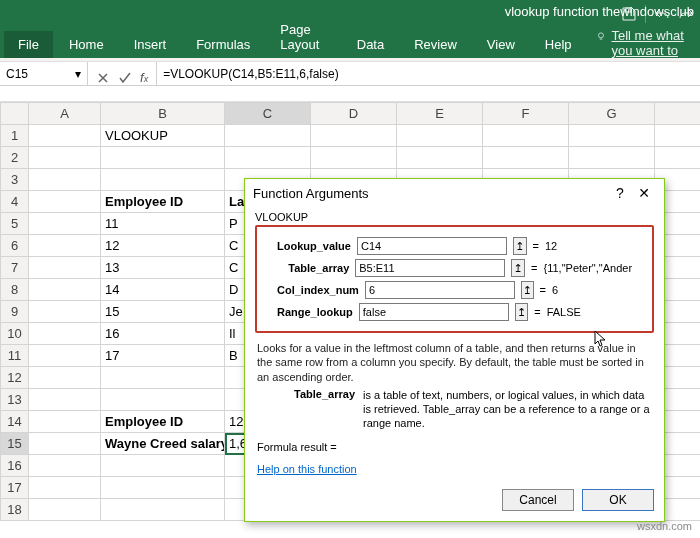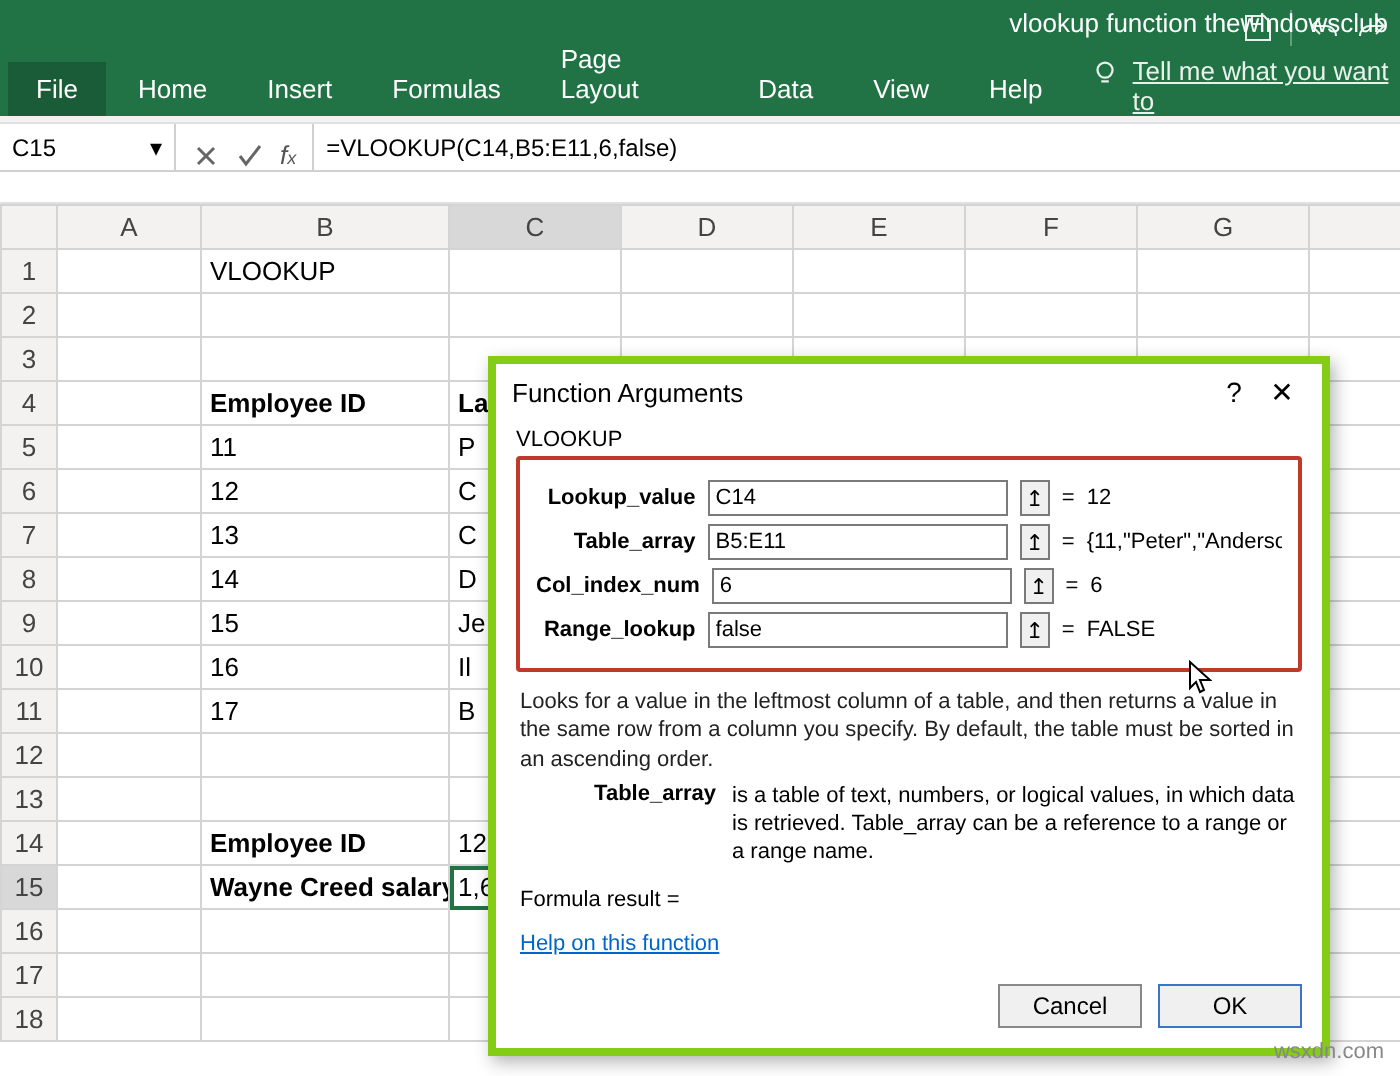--- a/index.html
+++ b/index.html
@@ -45,28 +45,28 @@
 col.cF { width: 86px; }
 col.cG { width: 86px; }
 col.cH { width: 50px; }
 .bold { font-weight: 700; }
 td.selected { outline: 2px solid #217346; outline-offset: -2px; }
 th.rowh.sel, th.colh.sel { background: #d8d8d8; }
 td.num { text-align: right; padding-right: 6px; }
 .marching { border: 1px dashed #217346 !important; }
 
 
-.dialog { position: absolute; left: 244px; top: 178px; width: 421px; background: #fff; border: 4px solid #84cc16; box-shadow: 2px 3px 8px rgba(0,0,0,0.3); font-size: 11px; }
+.dialog { position: absolute; left: 244px; top: 178px; width: 421px; background: #fff; border: 1px solid #84cc16; box-shadow: 2px 3px 8px rgba(0,0,0,0.3); font-size: 11px; }
 .dlg-title { display: flex; align-items: center; padding: 6px 8px; font-size: 13px; }
 .dlg-title .sp { flex: 1; }
 .dlg-title .tbtn { width: 24px; text-align: center; cursor: pointer; font-size: 14px; }
 .dlg-body { padding: 4px 10px 0 10px; }
 .fn-name { font-size: 11px; margin-bottom: 2px; }
 .args-box { border: 2px solid #c0392b; border-radius: 2px; padding: 6px 8px; }
-.arg-row { display: flex; align-items: center; margin: 4px 0; gap: 6px; }
+.arg-row { display: flex; align-items: center; margin: 4px 12px; gap: 6px; }
 .arg-label { width: 98px; text-align: right; font-weight: 700; font-size: 11px; }
 .arg-input { flex: 1; height: 18px; border: 1px solid #7a7a7a; font-size: 11px; padding: 0 3px; }
 .arg-btn { width: 18px; height: 18px; border: 1px solid #7a7a7a; background: #f0f0f0; display: flex; align-items: center; justify-content: center; cursor: pointer; }
 .arg-eq { width: 8px; text-align: center; }
 .arg-res { width: 120px; font-size: 11px; overflow: hidden; white-space: nowrap; }
 .desc { font-size: 11px; color: #222; margin: 8px 2px 4px 2px; line-height: 1.3; }
 .param-desc { display: flex; gap: 8px; margin: 4px 2px 10px 2px; font-size: 11px; }
 .param-desc .pname { font-weight: 700; width: 98px; text-align: right; }
 .param-desc .ptext { flex: 1; line-height: 1.3; }
 .result-line { font-size: 11px; margin: 4px 2px; }
@@ -96,20 +96,21 @@
   <div class="title-right">vlookup function thewindowsclub</div>
 </div>
 
 <div class="ribbon">
   <div class="tab file">File</div>
   <div class="tab">Home</div>
   <div class="tab">Insert</div>
   <div class="tab">Formulas</div>
   <div class="tab">Page Layout</div>
   <div class="tab">Data</div>
+  <div class="tab">Review</div>
   <div class="tab">View</div>
   <div class="tab">Help</div>
   <div class="tell-me">
     <svg class="bulb" viewBox="0 0 16 16">
         <circle cx="8" cy="7" r="4"></circle>
         <path d="M6 13h4"></path>
       </svg>
     <span>Tell me what you want to</span>
   </div>
 </div>

